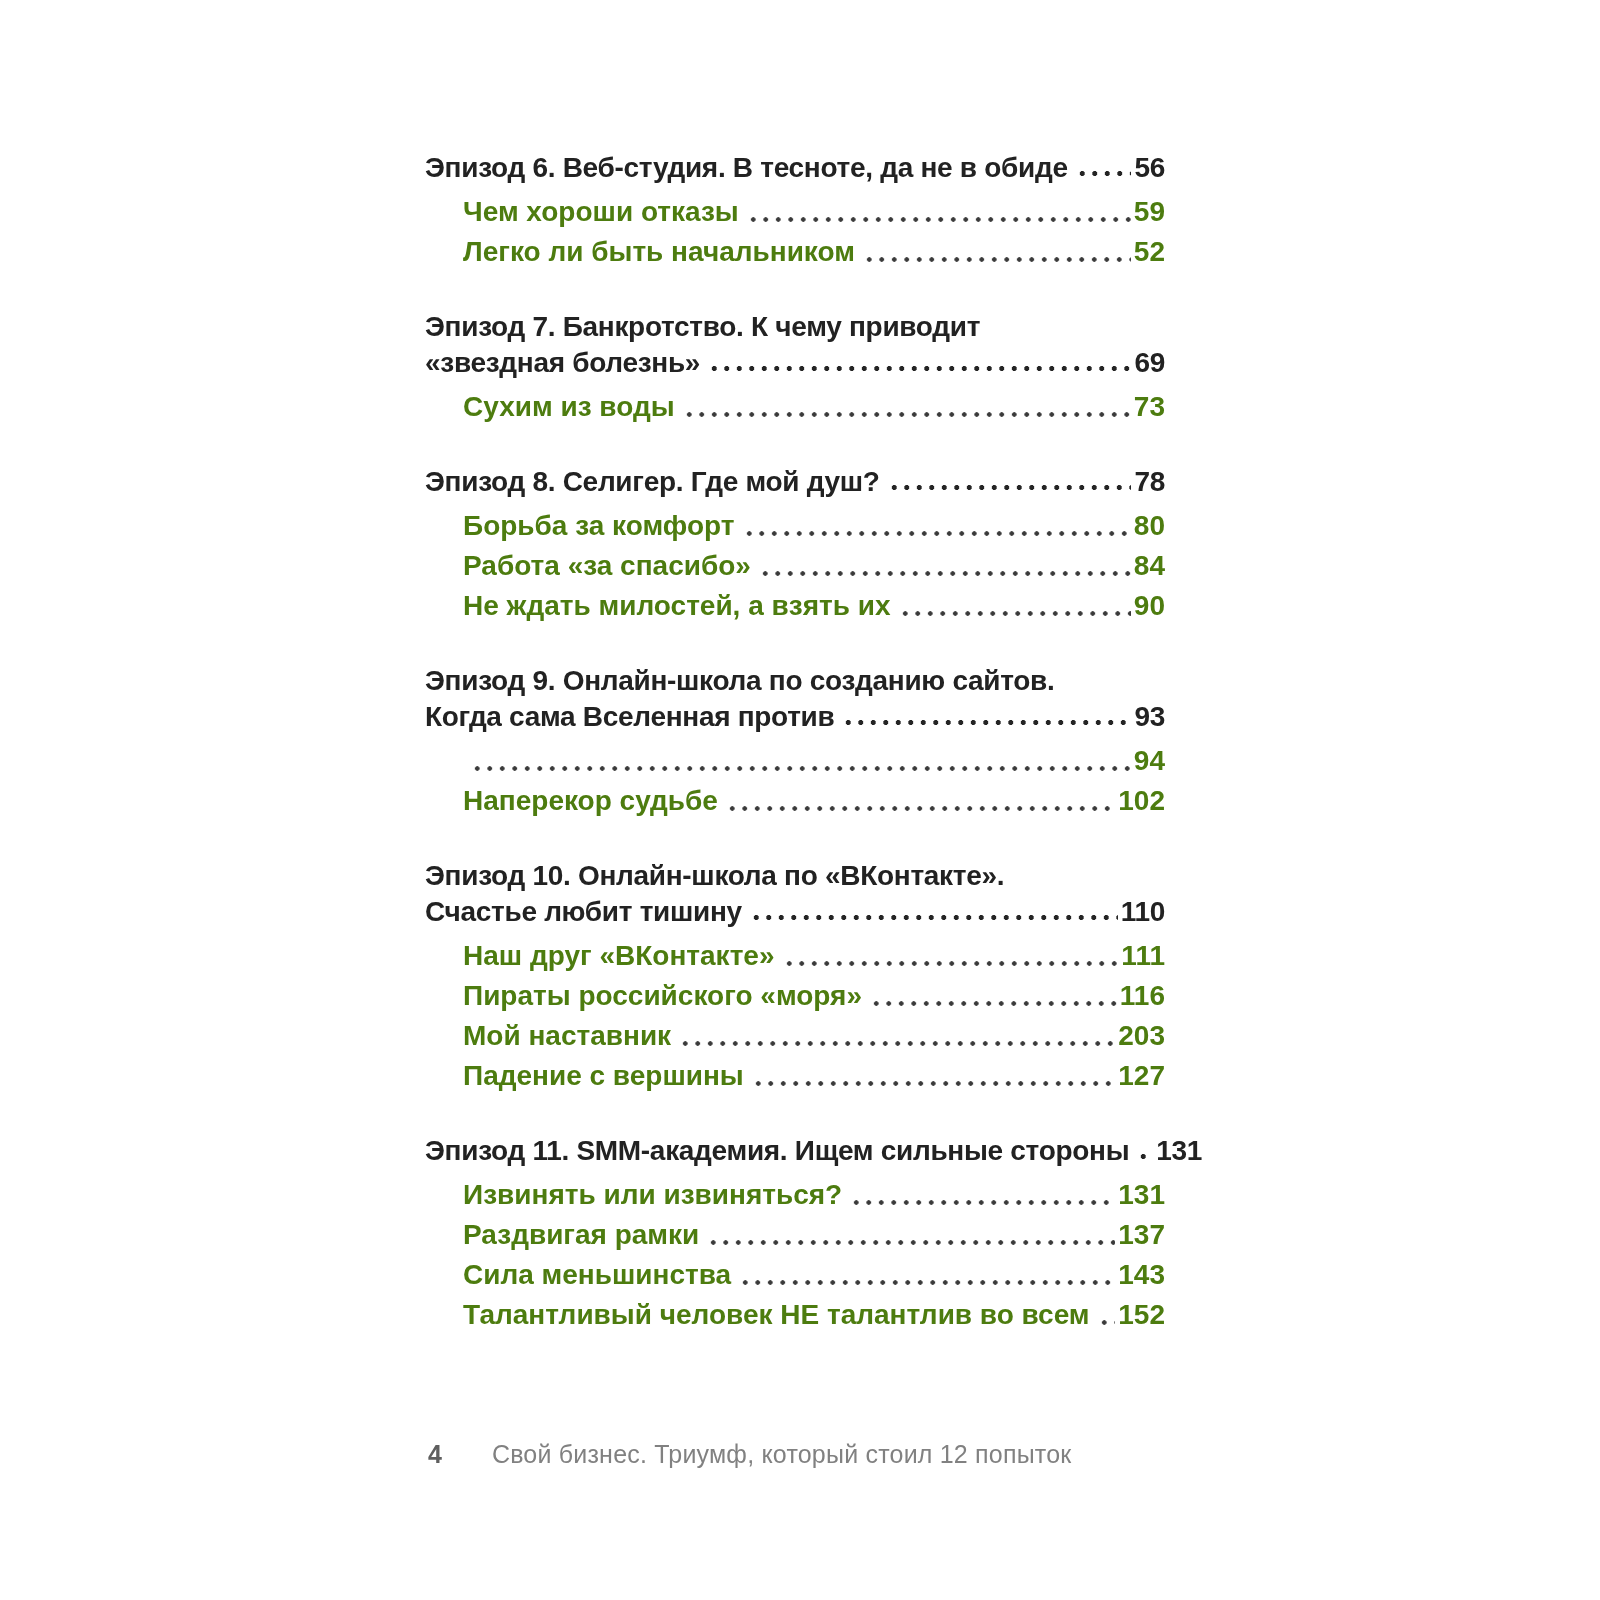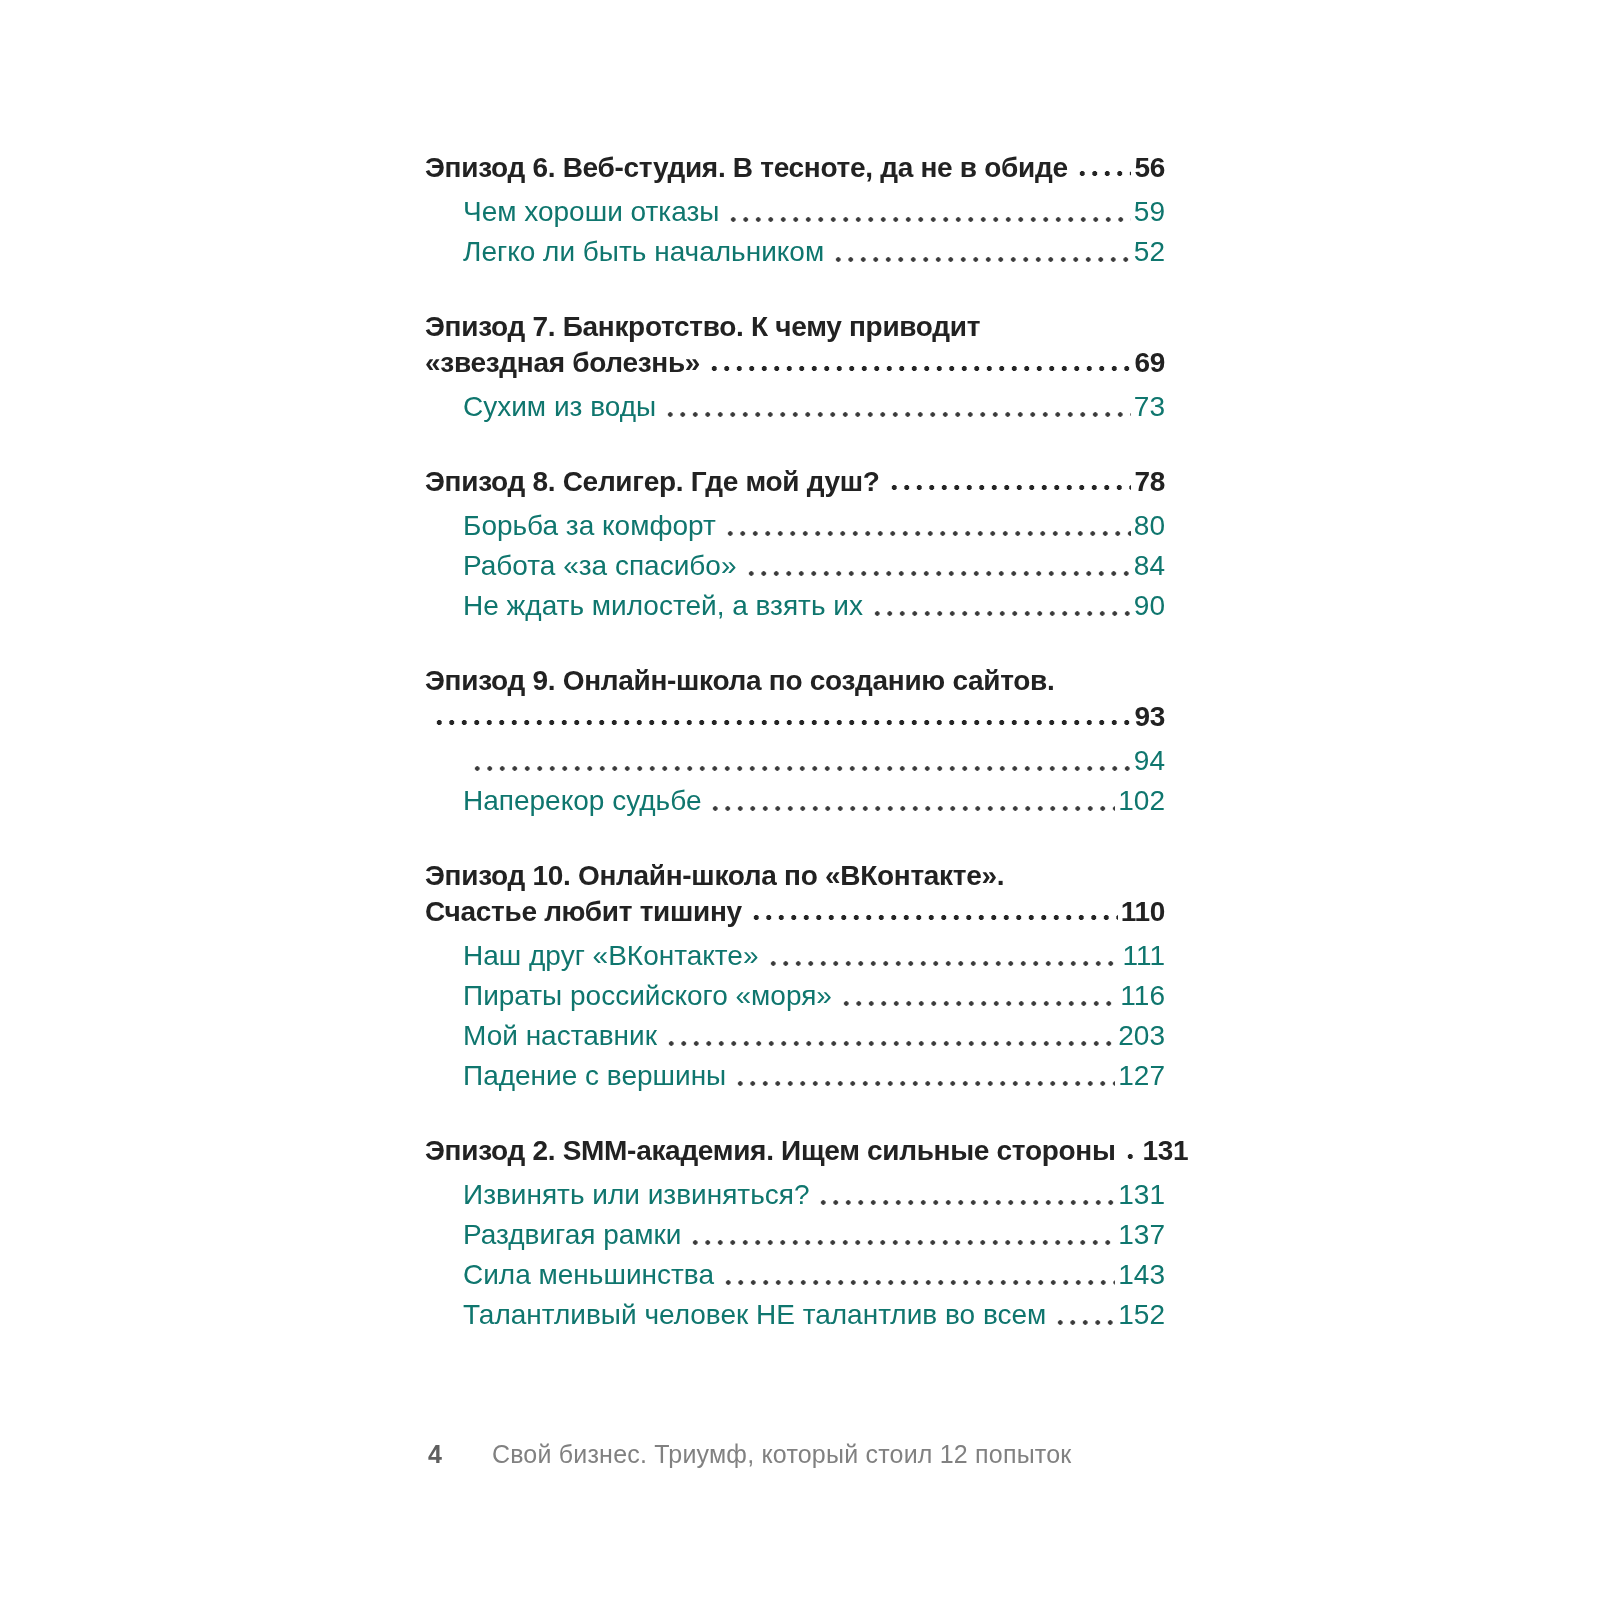--- a/index.html
+++ b/index.html
@@ -31,22 +31,22 @@
   .entry.chapter {
     font-weight: bold;
     color: #222222;
     margin-top: 37px;
     margin-bottom: 6px;
     line-height: 36px;
     letter-spacing: -0.3px;
   }
   .entry.chapter:first-child { margin-top: 0; }
   .entry.section {
-    font-weight: normal;
-    color: #0f766e;
+    font-weight: bold;
+    color: #4d7c0f;
     line-height: 40px;
     padding-left: 38px;
   }
   .entry-line { line-height: inherit; }
   .entry-row {
     display: flex;
     align-items: baseline;
   }
   .entry-title { white-space: nowrap; text-align: center; }
   .leader {
@@ -149,20 +149,21 @@
       <div class="entry section">
         <div class="entry-row">
           <span class="entry-title">Не ждать милостей, а взять их</span>
           <span class="leader"></span>
           <span class="entry-page">90</span>
         </div>
       </div>
       <div class="entry chapter">
         <div class="entry-line">Эпизод 9. Онлайн-школа по созданию сайтов.</div>
         <div class="entry-row">
+          <span class="entry-title">Когда сама Вселенная против</span>
           <span class="leader"></span>
           <span class="entry-page">93</span>
         </div>
       </div>
       <div class="entry section">
         <div class="entry-row">
           <span class="leader"></span>
           <span class="entry-page">94</span>
         </div>
       </div>
@@ -204,21 +205,21 @@
       </div>
       <div class="entry section">
         <div class="entry-row">
           <span class="entry-title">Падение с вершины</span>
           <span class="leader"></span>
           <span class="entry-page">127</span>
         </div>
       </div>
       <div class="entry chapter">
         <div class="entry-row">
-          <span class="entry-title">Эпизод 2. SMM-академия. Ищем сильные стороны</span>
+          <span class="entry-title">Эпизод 11. SMM-академия. Ищем сильные стороны</span>
           <span class="leader"></span>
           <span class="entry-page">131</span>
         </div>
       </div>
       <div class="entry section">
         <div class="entry-row">
           <span class="entry-title">Извинять или извиняться?</span>
           <span class="leader"></span>
           <span class="entry-page">131</span>
         </div>

